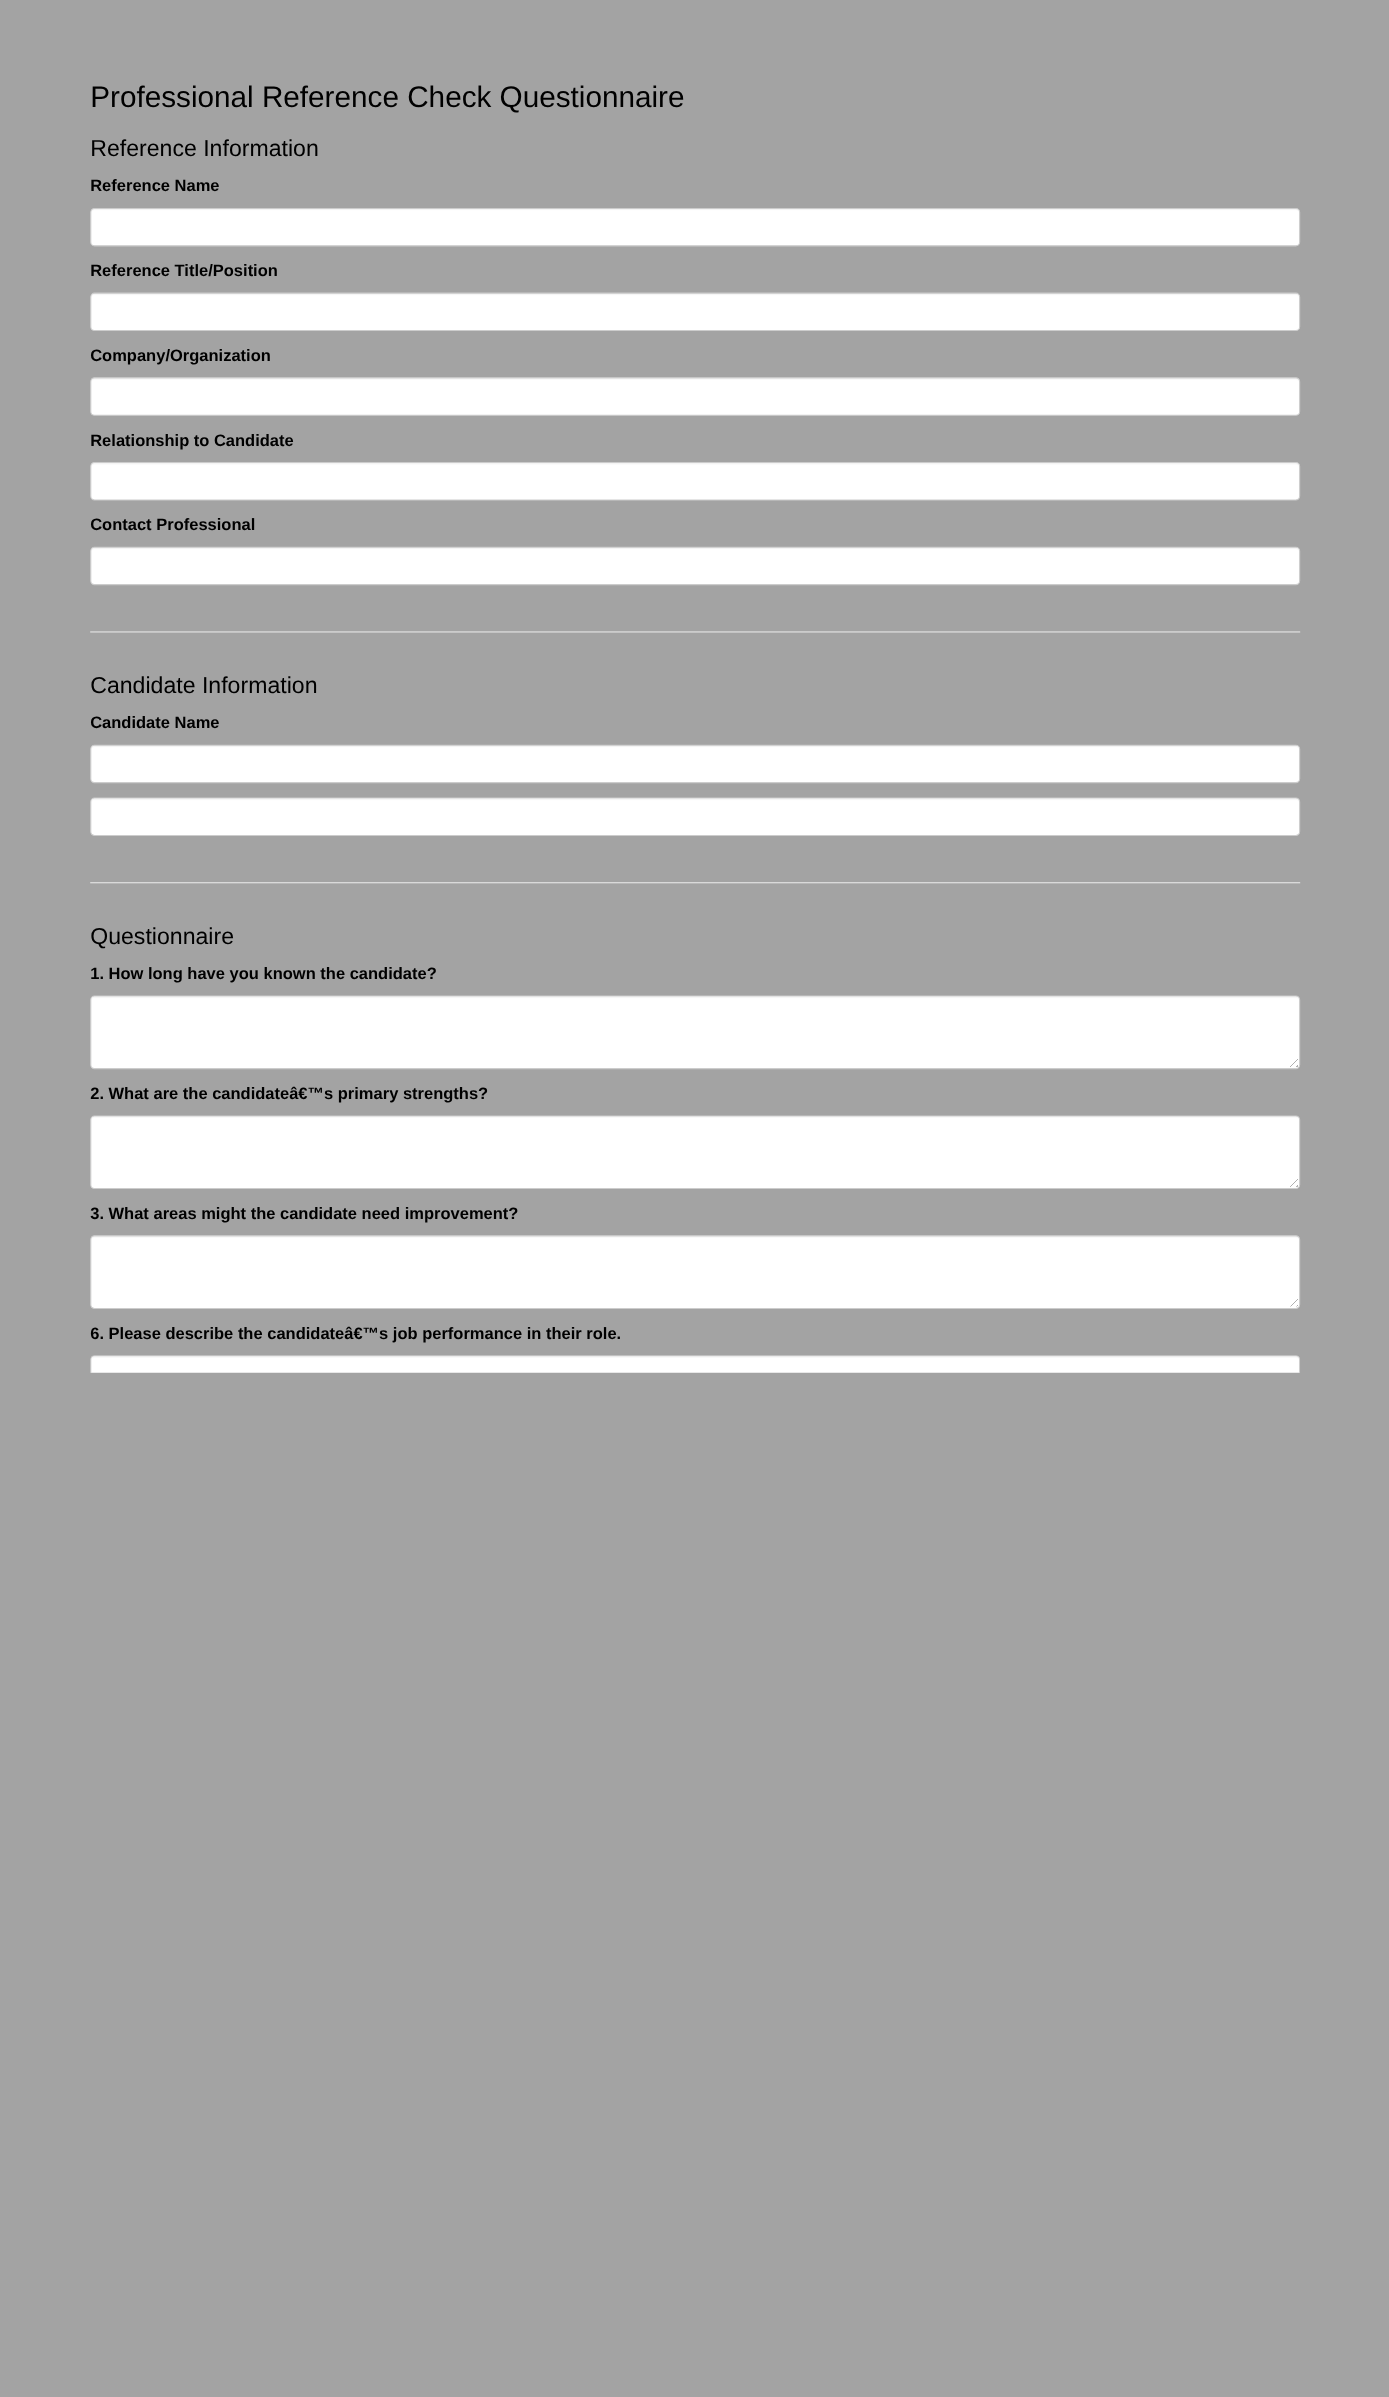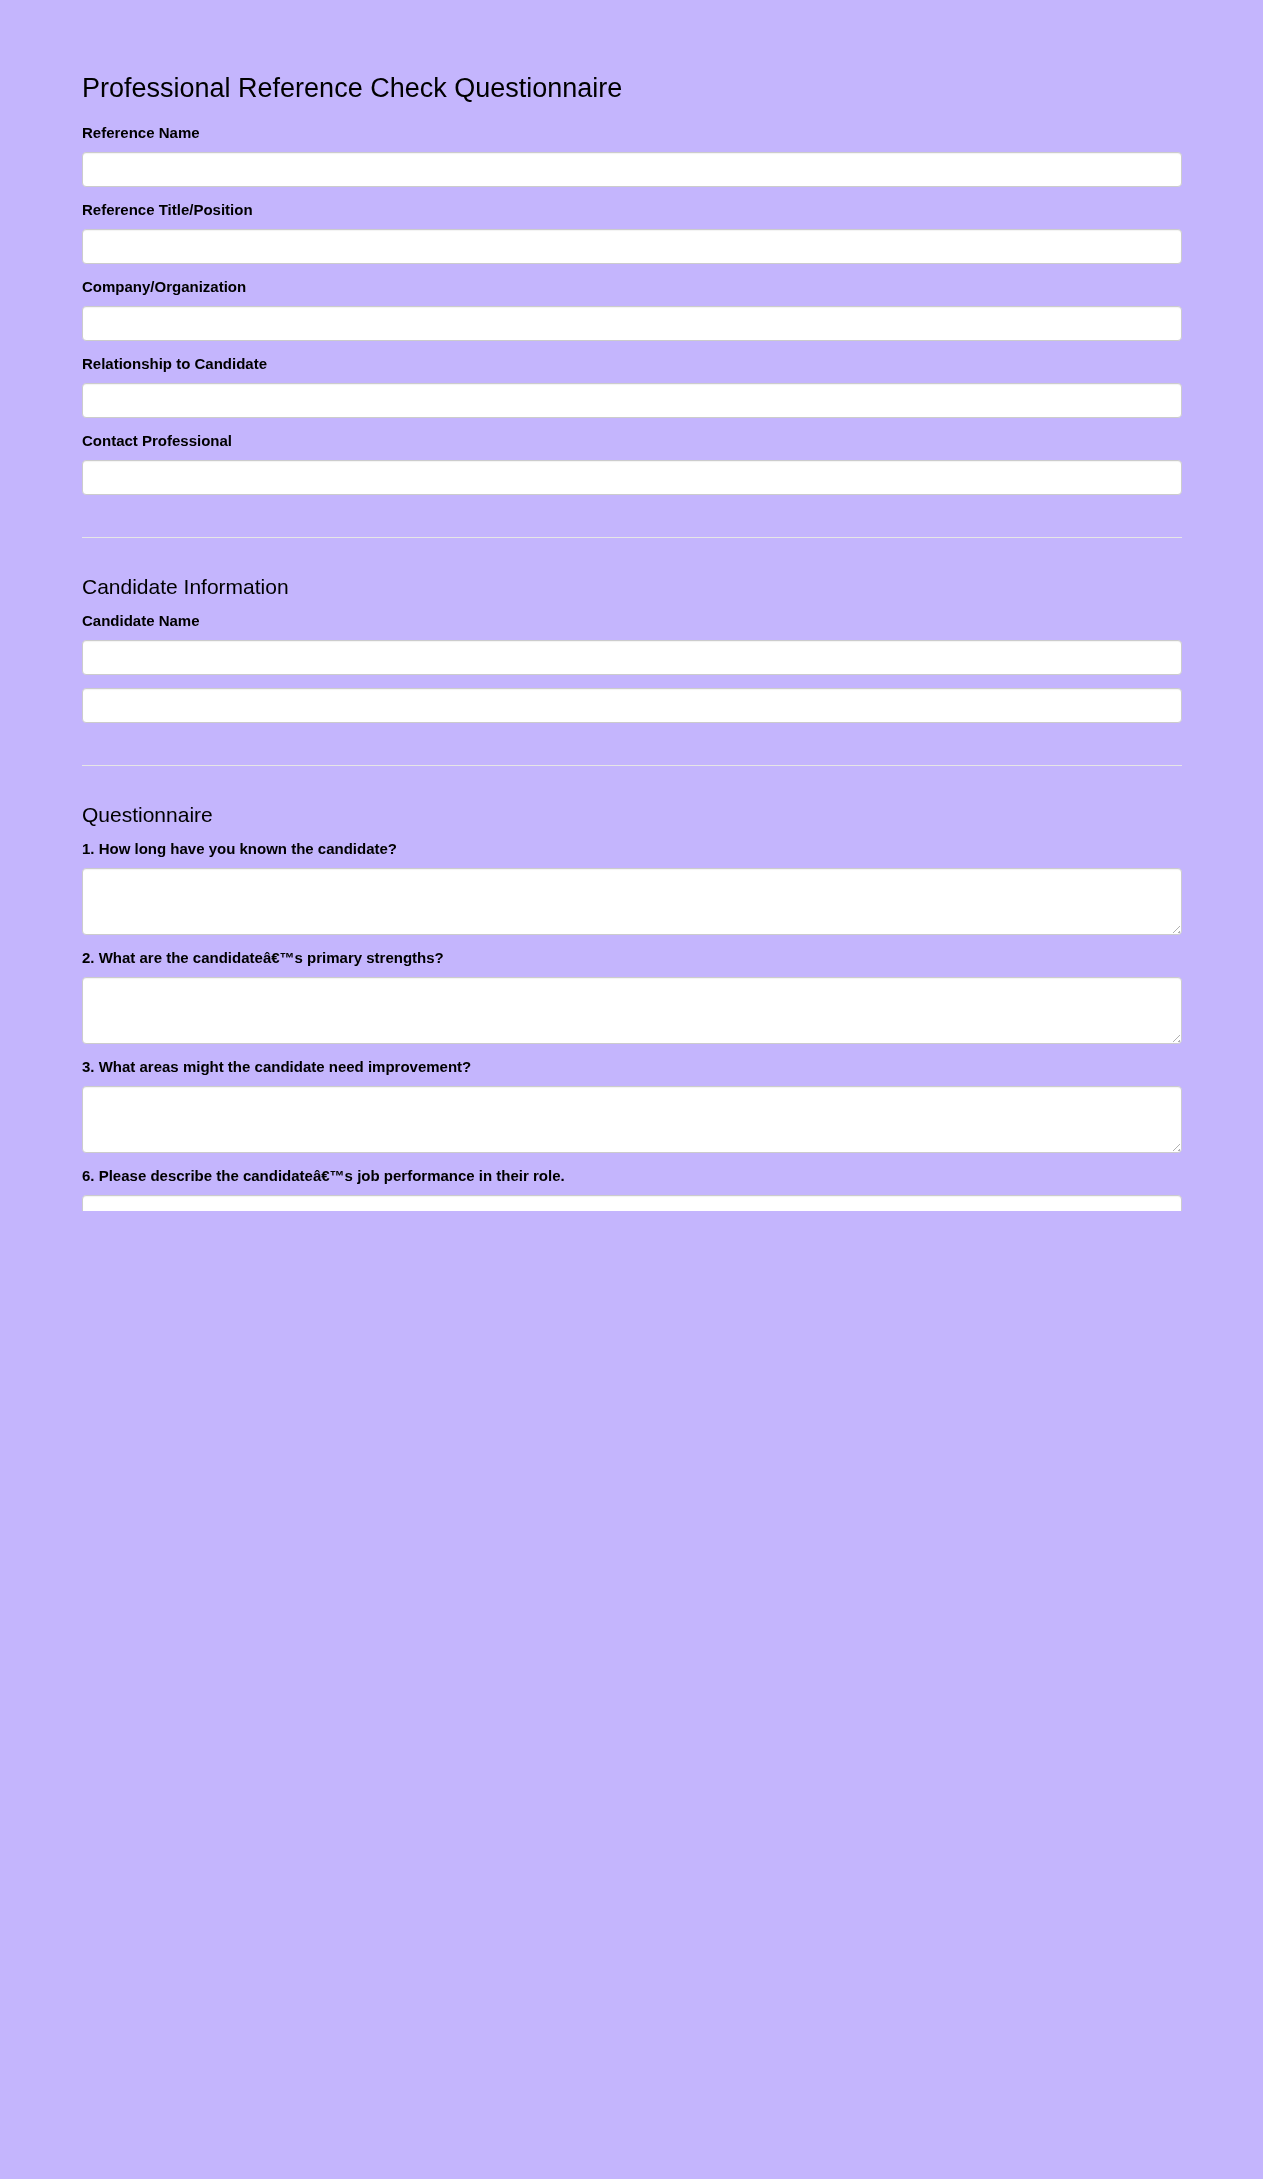--- a/index.html
+++ b/index.html
@@ -2,21 +2,21 @@
 <html><head>
 <meta charset="utf-8">
 <style>
   html, body { margin: 0; padding: 0; background: #ffffff; }
   .page {
     position: relative;
     width: 1263px;
     height: 2179px;
     box-sizing: border-box;
     padding: 72px 81px 0 82px;
-    background: #c4b5fd;
+    background: #a3a3a3;
     color: #000000;
     font-family: "Liberation Sans", sans-serif;
     overflow: hidden;
   }
   h1.page-title {
     font-size: 27px;
     font-weight: 400;
     line-height: 32px;
     margin: 0 0 19px 0;
     color: #000;
@@ -75,20 +75,21 @@
   }
 </style>
 </head>
 <body>
 
 <div class="page">
 
   <h1 class="page-title">Professional Reference Check Questionnaire</h1>
 
   <section>
+    <h2 class="section-heading">Reference Information</h2>
 
     <div class="field">
       <label class="field-label">Reference Name</label>
       <input class="text-input" type="text" value="" style="">
     </div>
 
     <div class="field">
       <label class="field-label">Reference Title/Position</label>
       <input class="text-input" type="text" value="" style="">
     </div>

